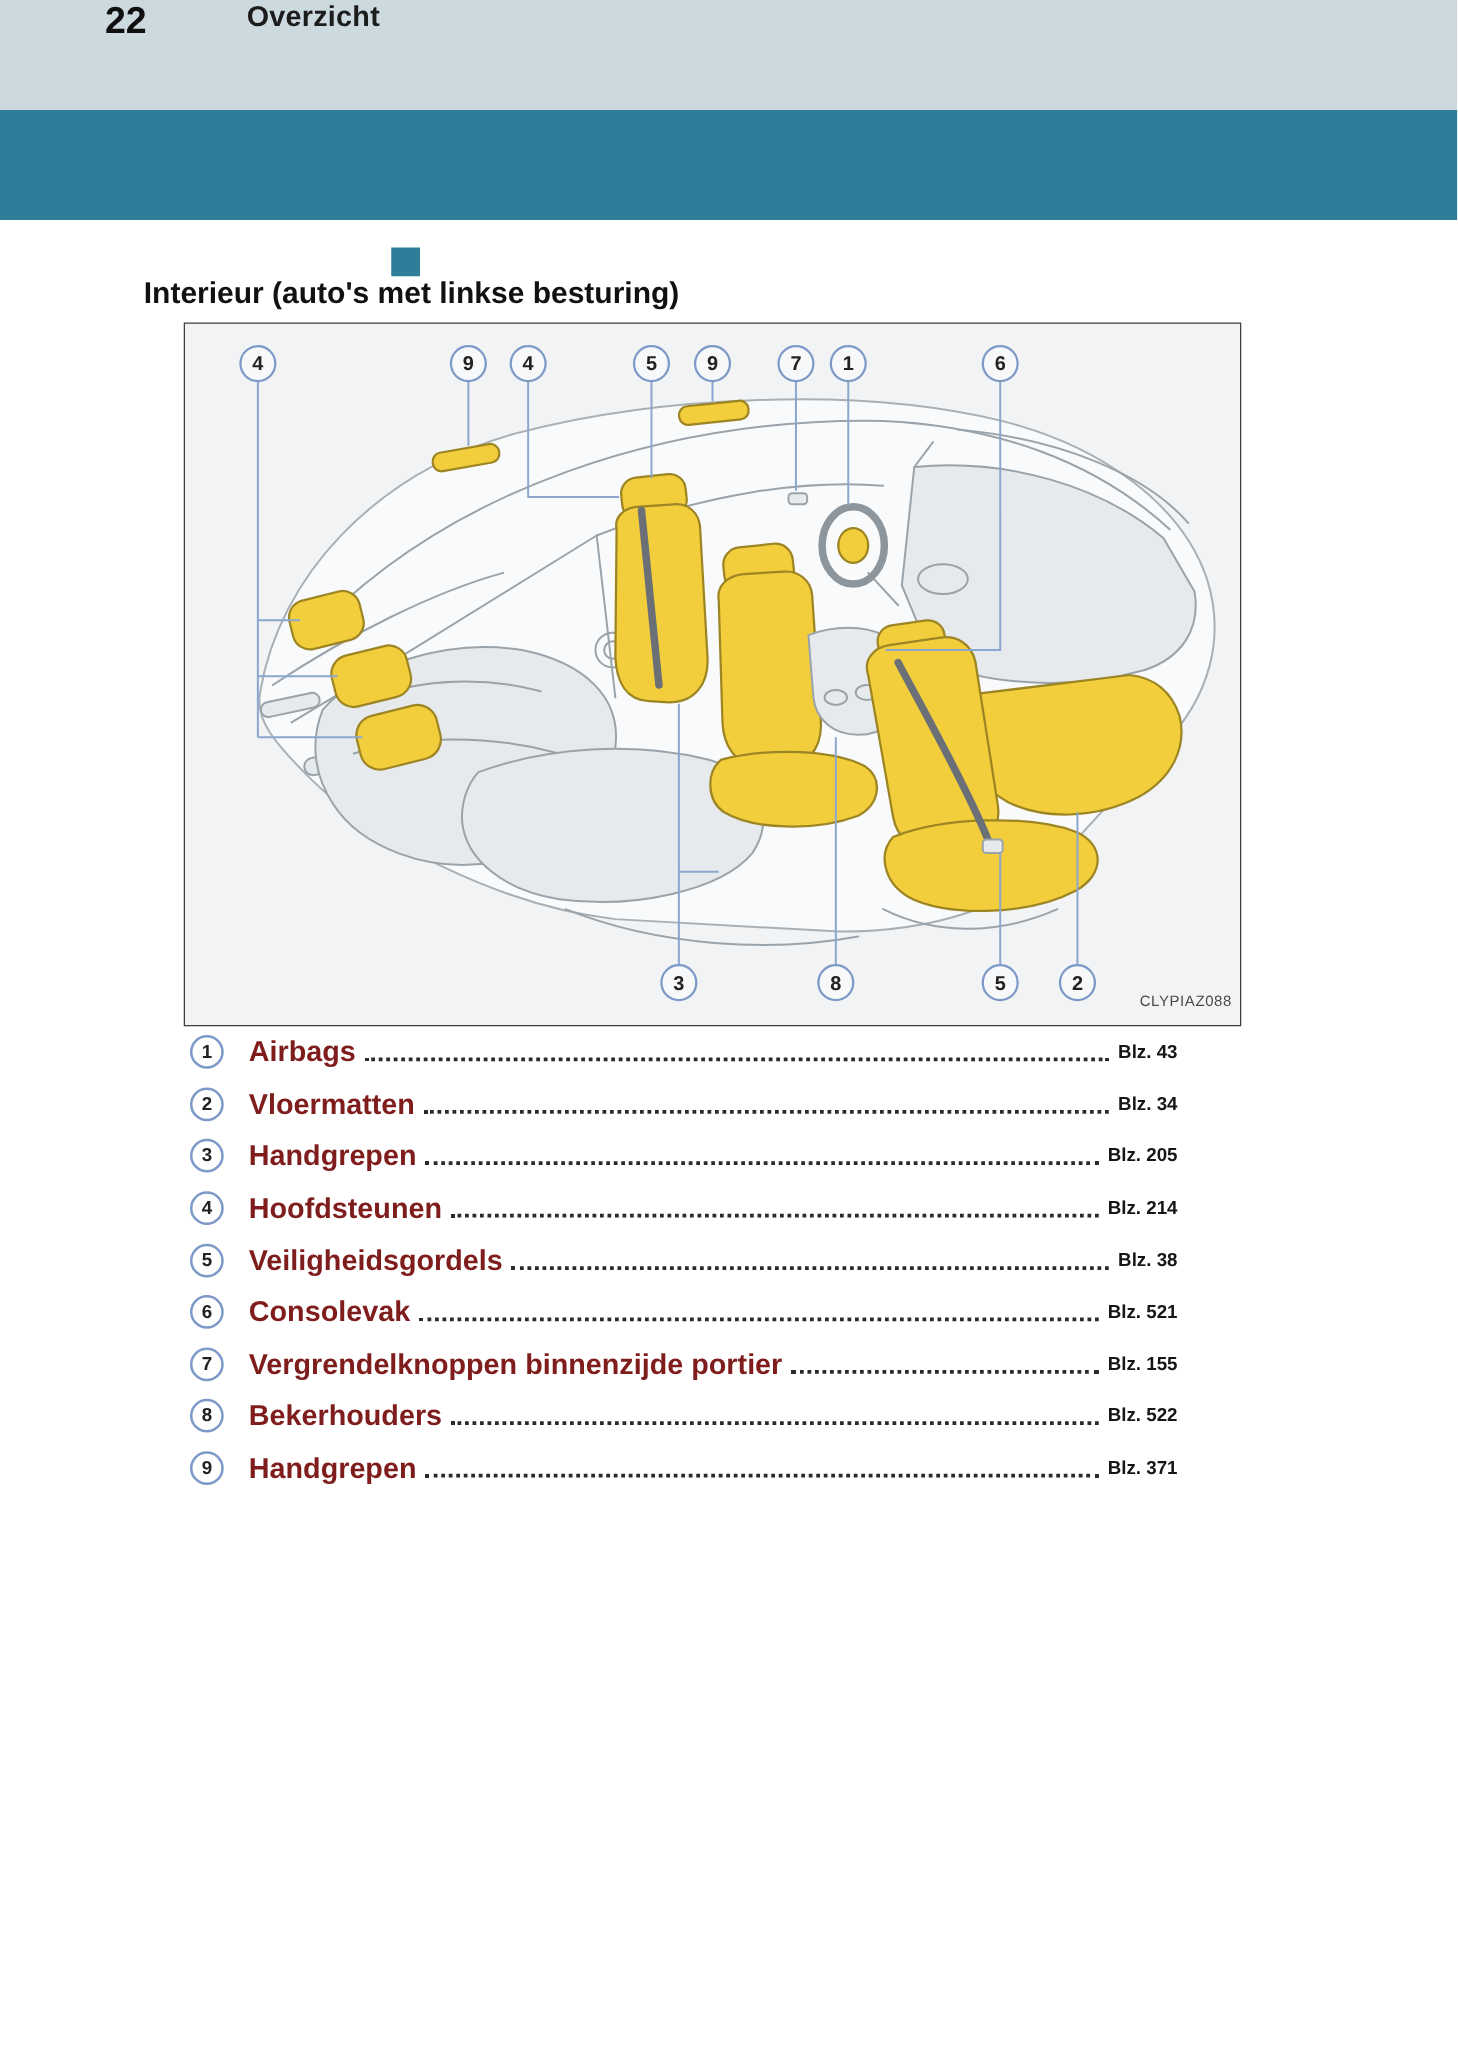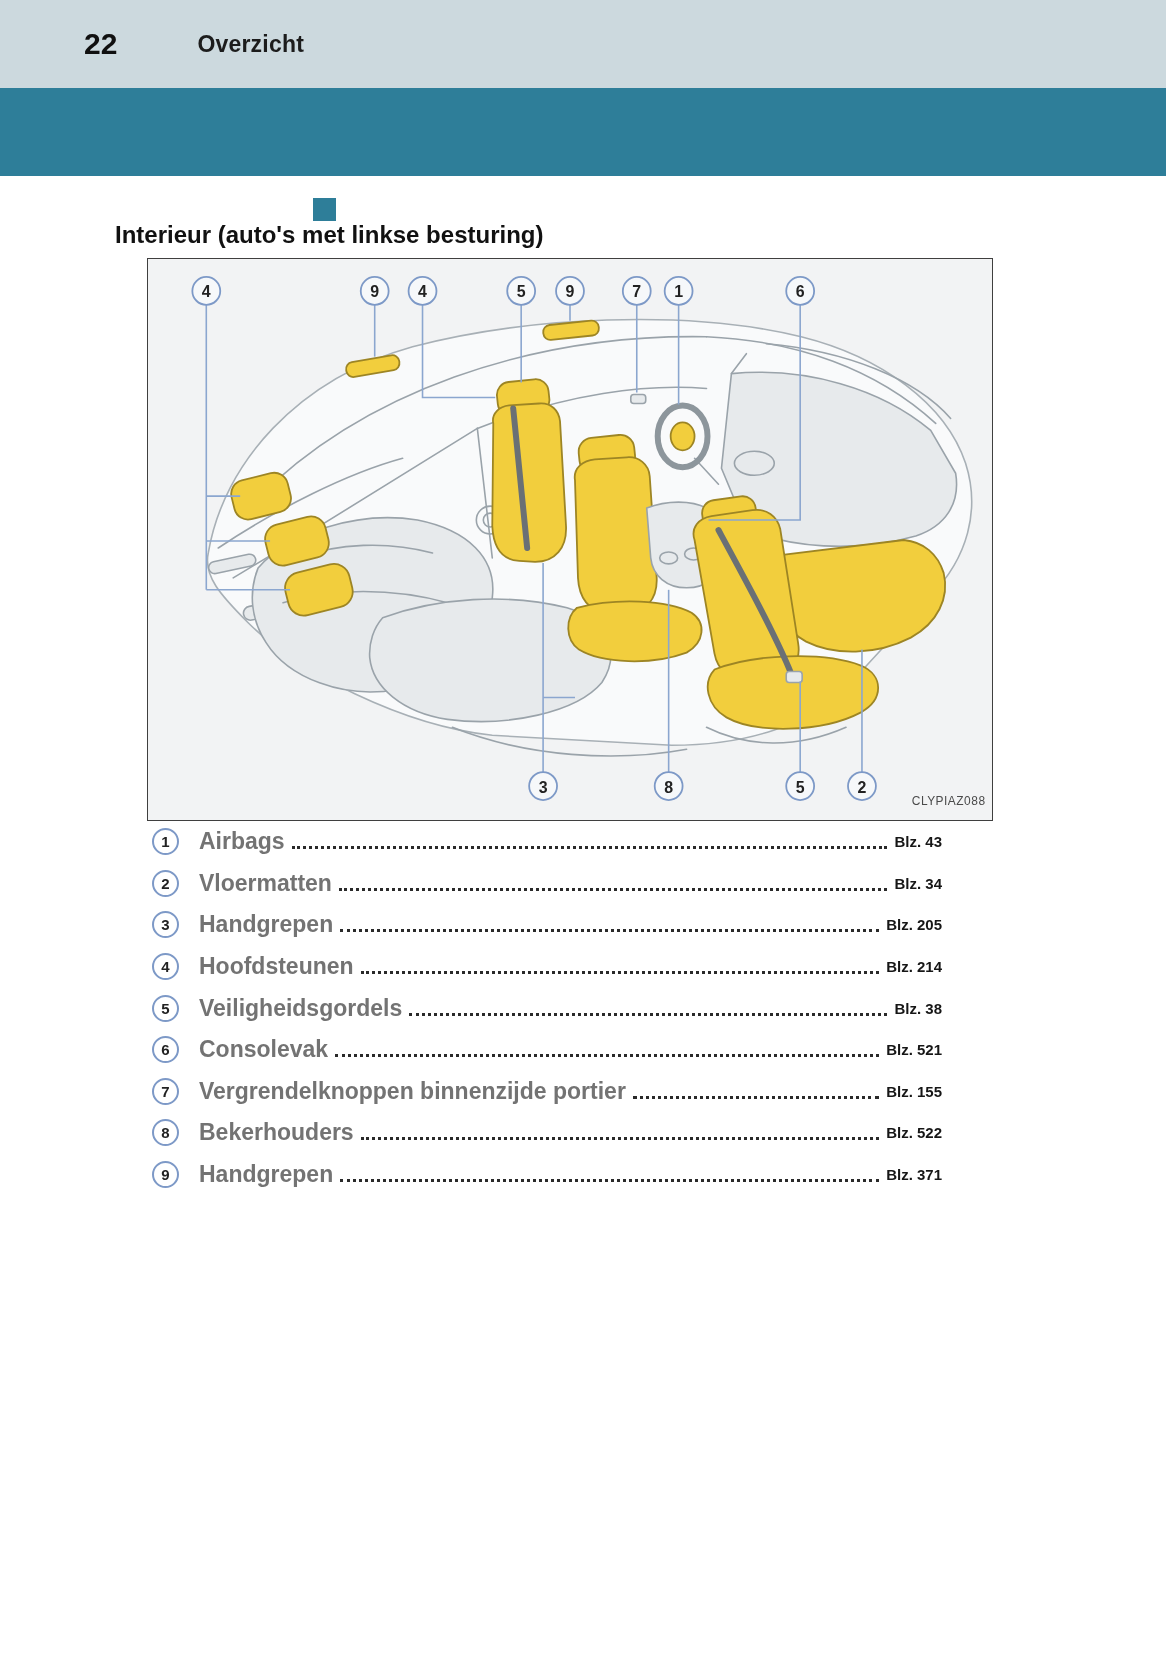--- a/index.html
+++ b/index.html
@@ -8,21 +8,21 @@
     width:1166px;
     height:1654px;
     background:#ffffff;
     font-family:"Liberation Sans", sans-serif;
     overflow:hidden;
   }
   
   .header-band{
     position:absolute; top:0; left:0; width:100%; height:88px;
     background:#ccd9de;
-    display:flex; align-items:center;
+    display:flex; 
   }
   .page-number{
     margin-left:84px;
     font-size:30px; font-weight:bold; color:#101010;
   }
   .header-title{
     margin-left:80px;
     font-size:23px; font-weight:bold; color:#1c1c1c;
     letter-spacing:0.2px;
   }
@@ -67,21 +67,21 @@
     display:flex; align-items:center; height:41.6px;
   }
   .lnum{
     width:27px; height:27px; box-sizing:border-box;
     border:2px solid #7d99c7; border-radius:50%;
     display:flex; align-items:center; justify-content:center;
     font-size:15px; font-weight:bold; color:#222222;
     margin-right:20px; flex:0 0 auto;
   }
   .llabel{
-    font-size:23px; font-weight:bold; color:#737373; white-space:nowrap;
+    font-size:23px; font-weight:bold; color:#7f1d1d; white-space:nowrap;
   }
   .ldots{
     flex:1 1 auto; min-width:20px;
     border-bottom:3px dotted #2a2a2a;
     margin:0 7px; transform:translateY(6px);
   }
   .lpage{
     font-size:15px; font-weight:bold; color:#161616; white-space:nowrap;
   }
 </style>

